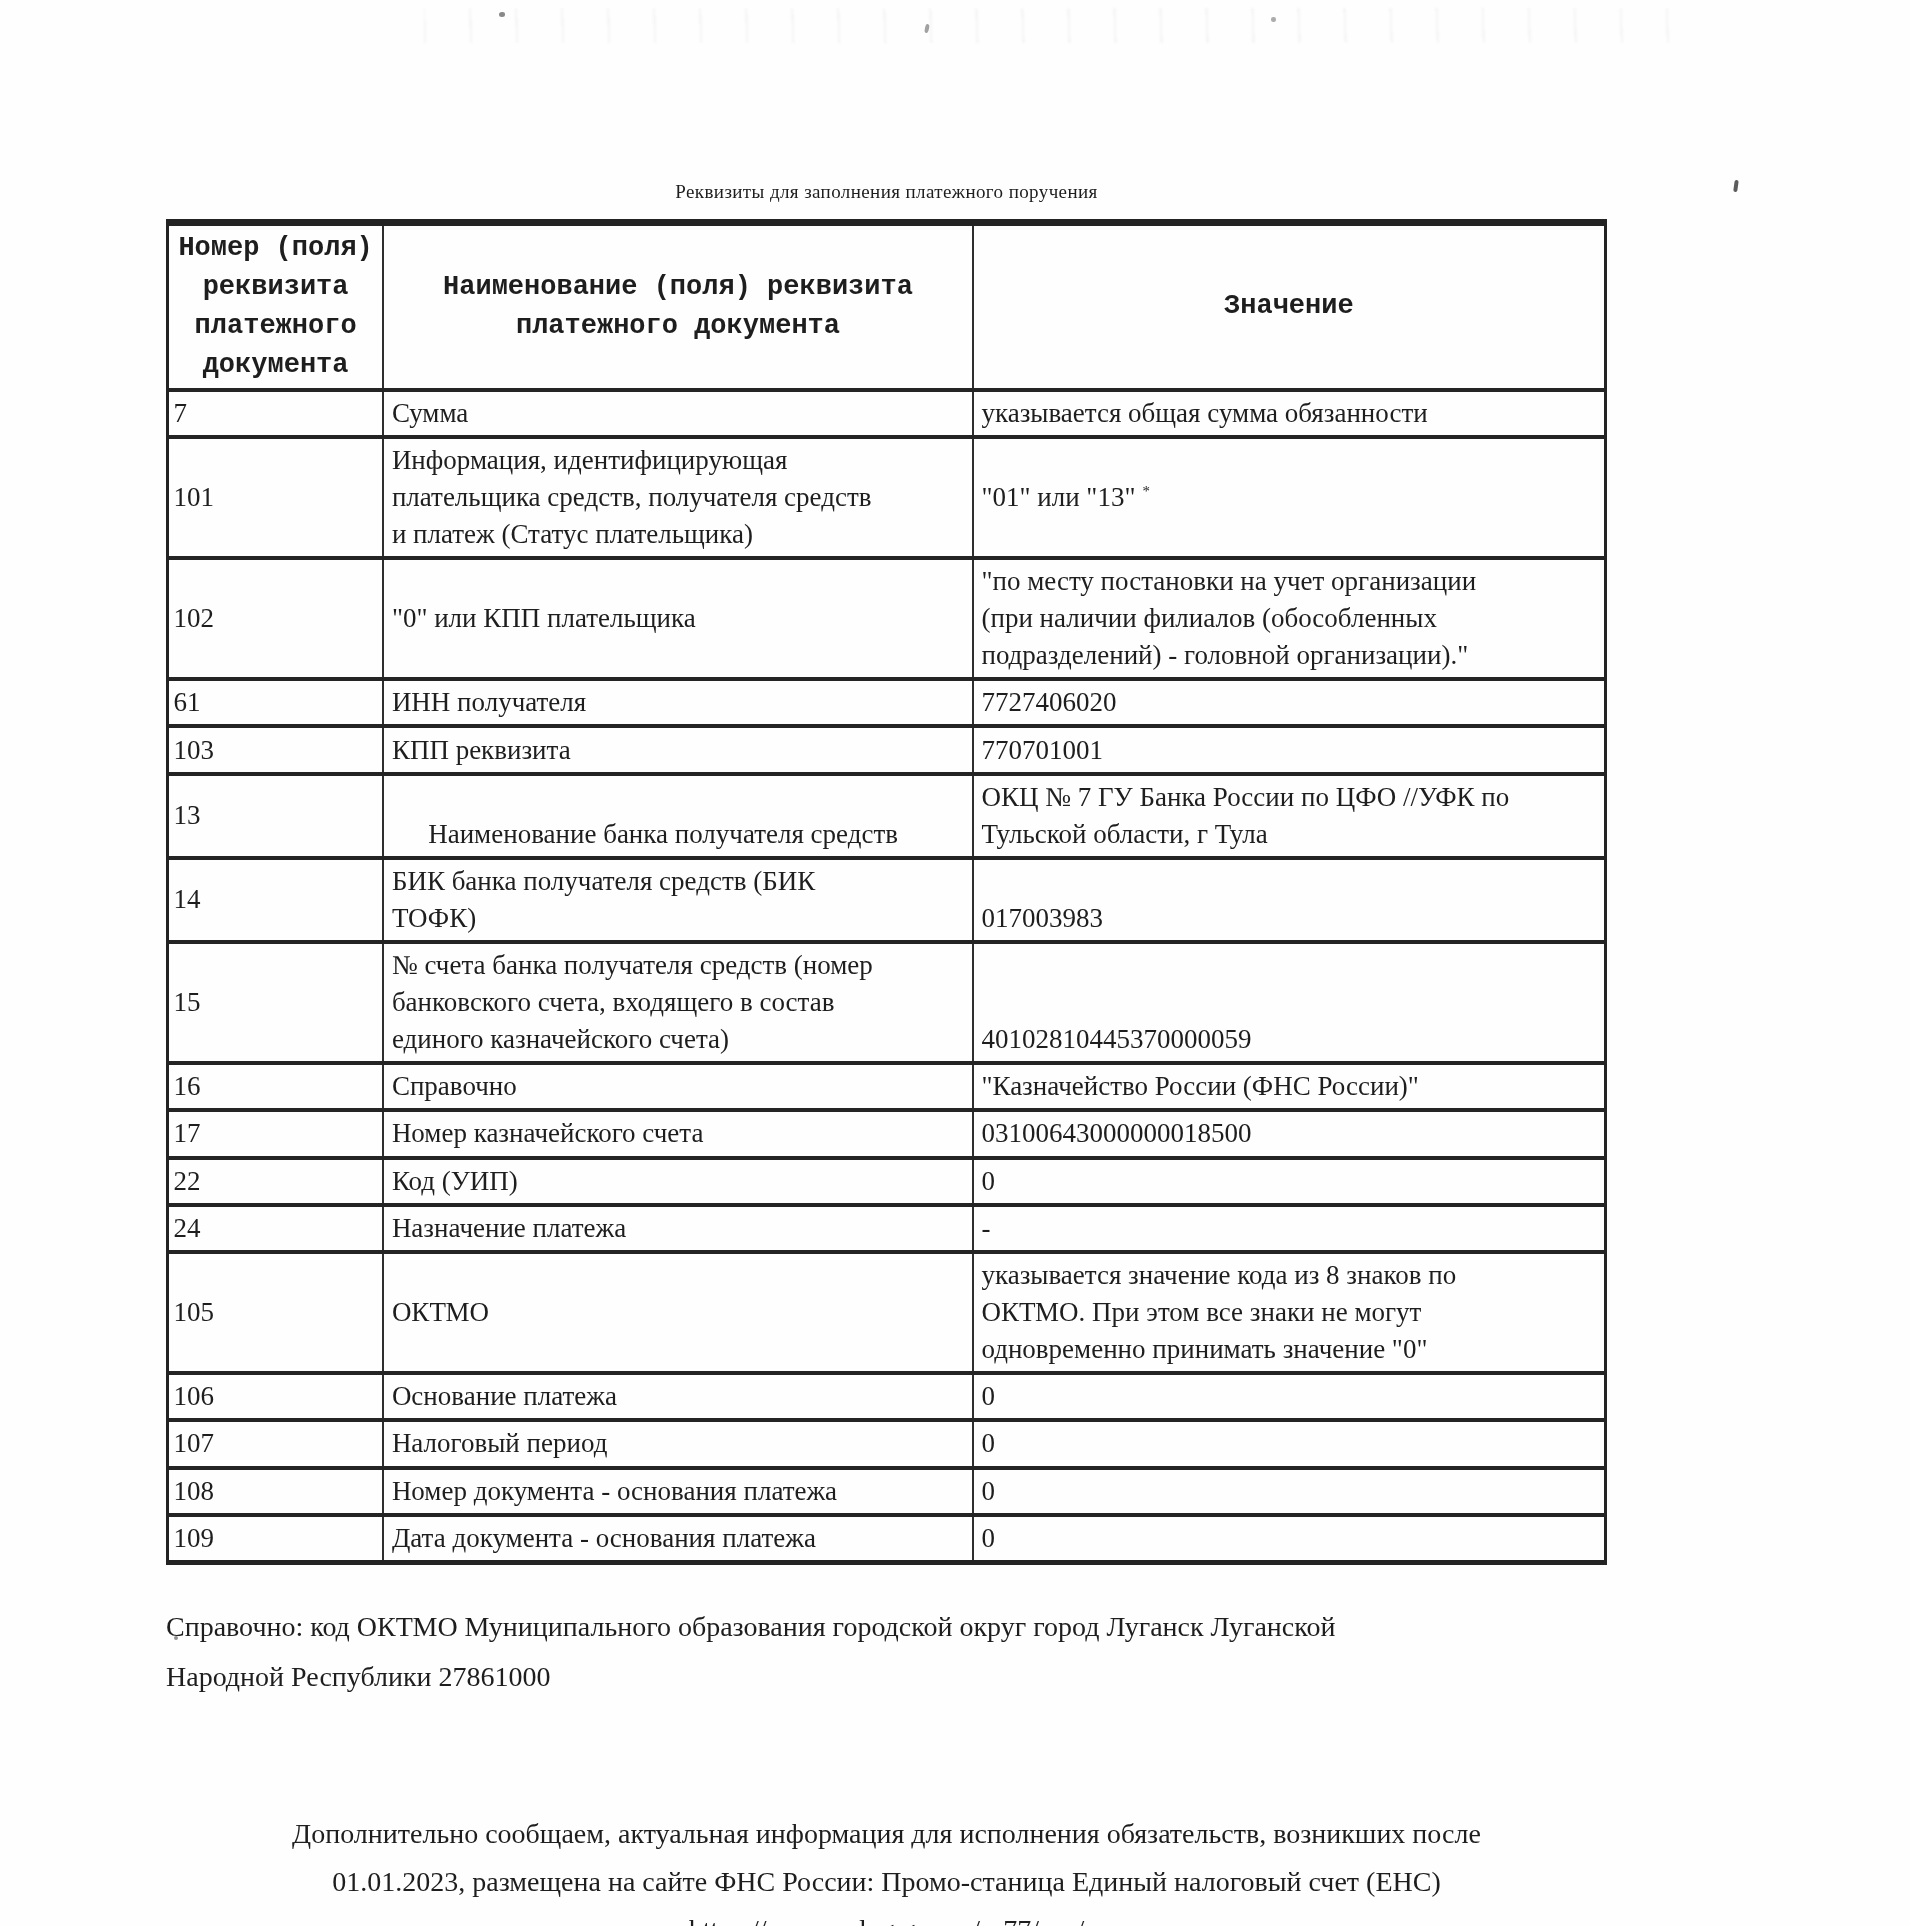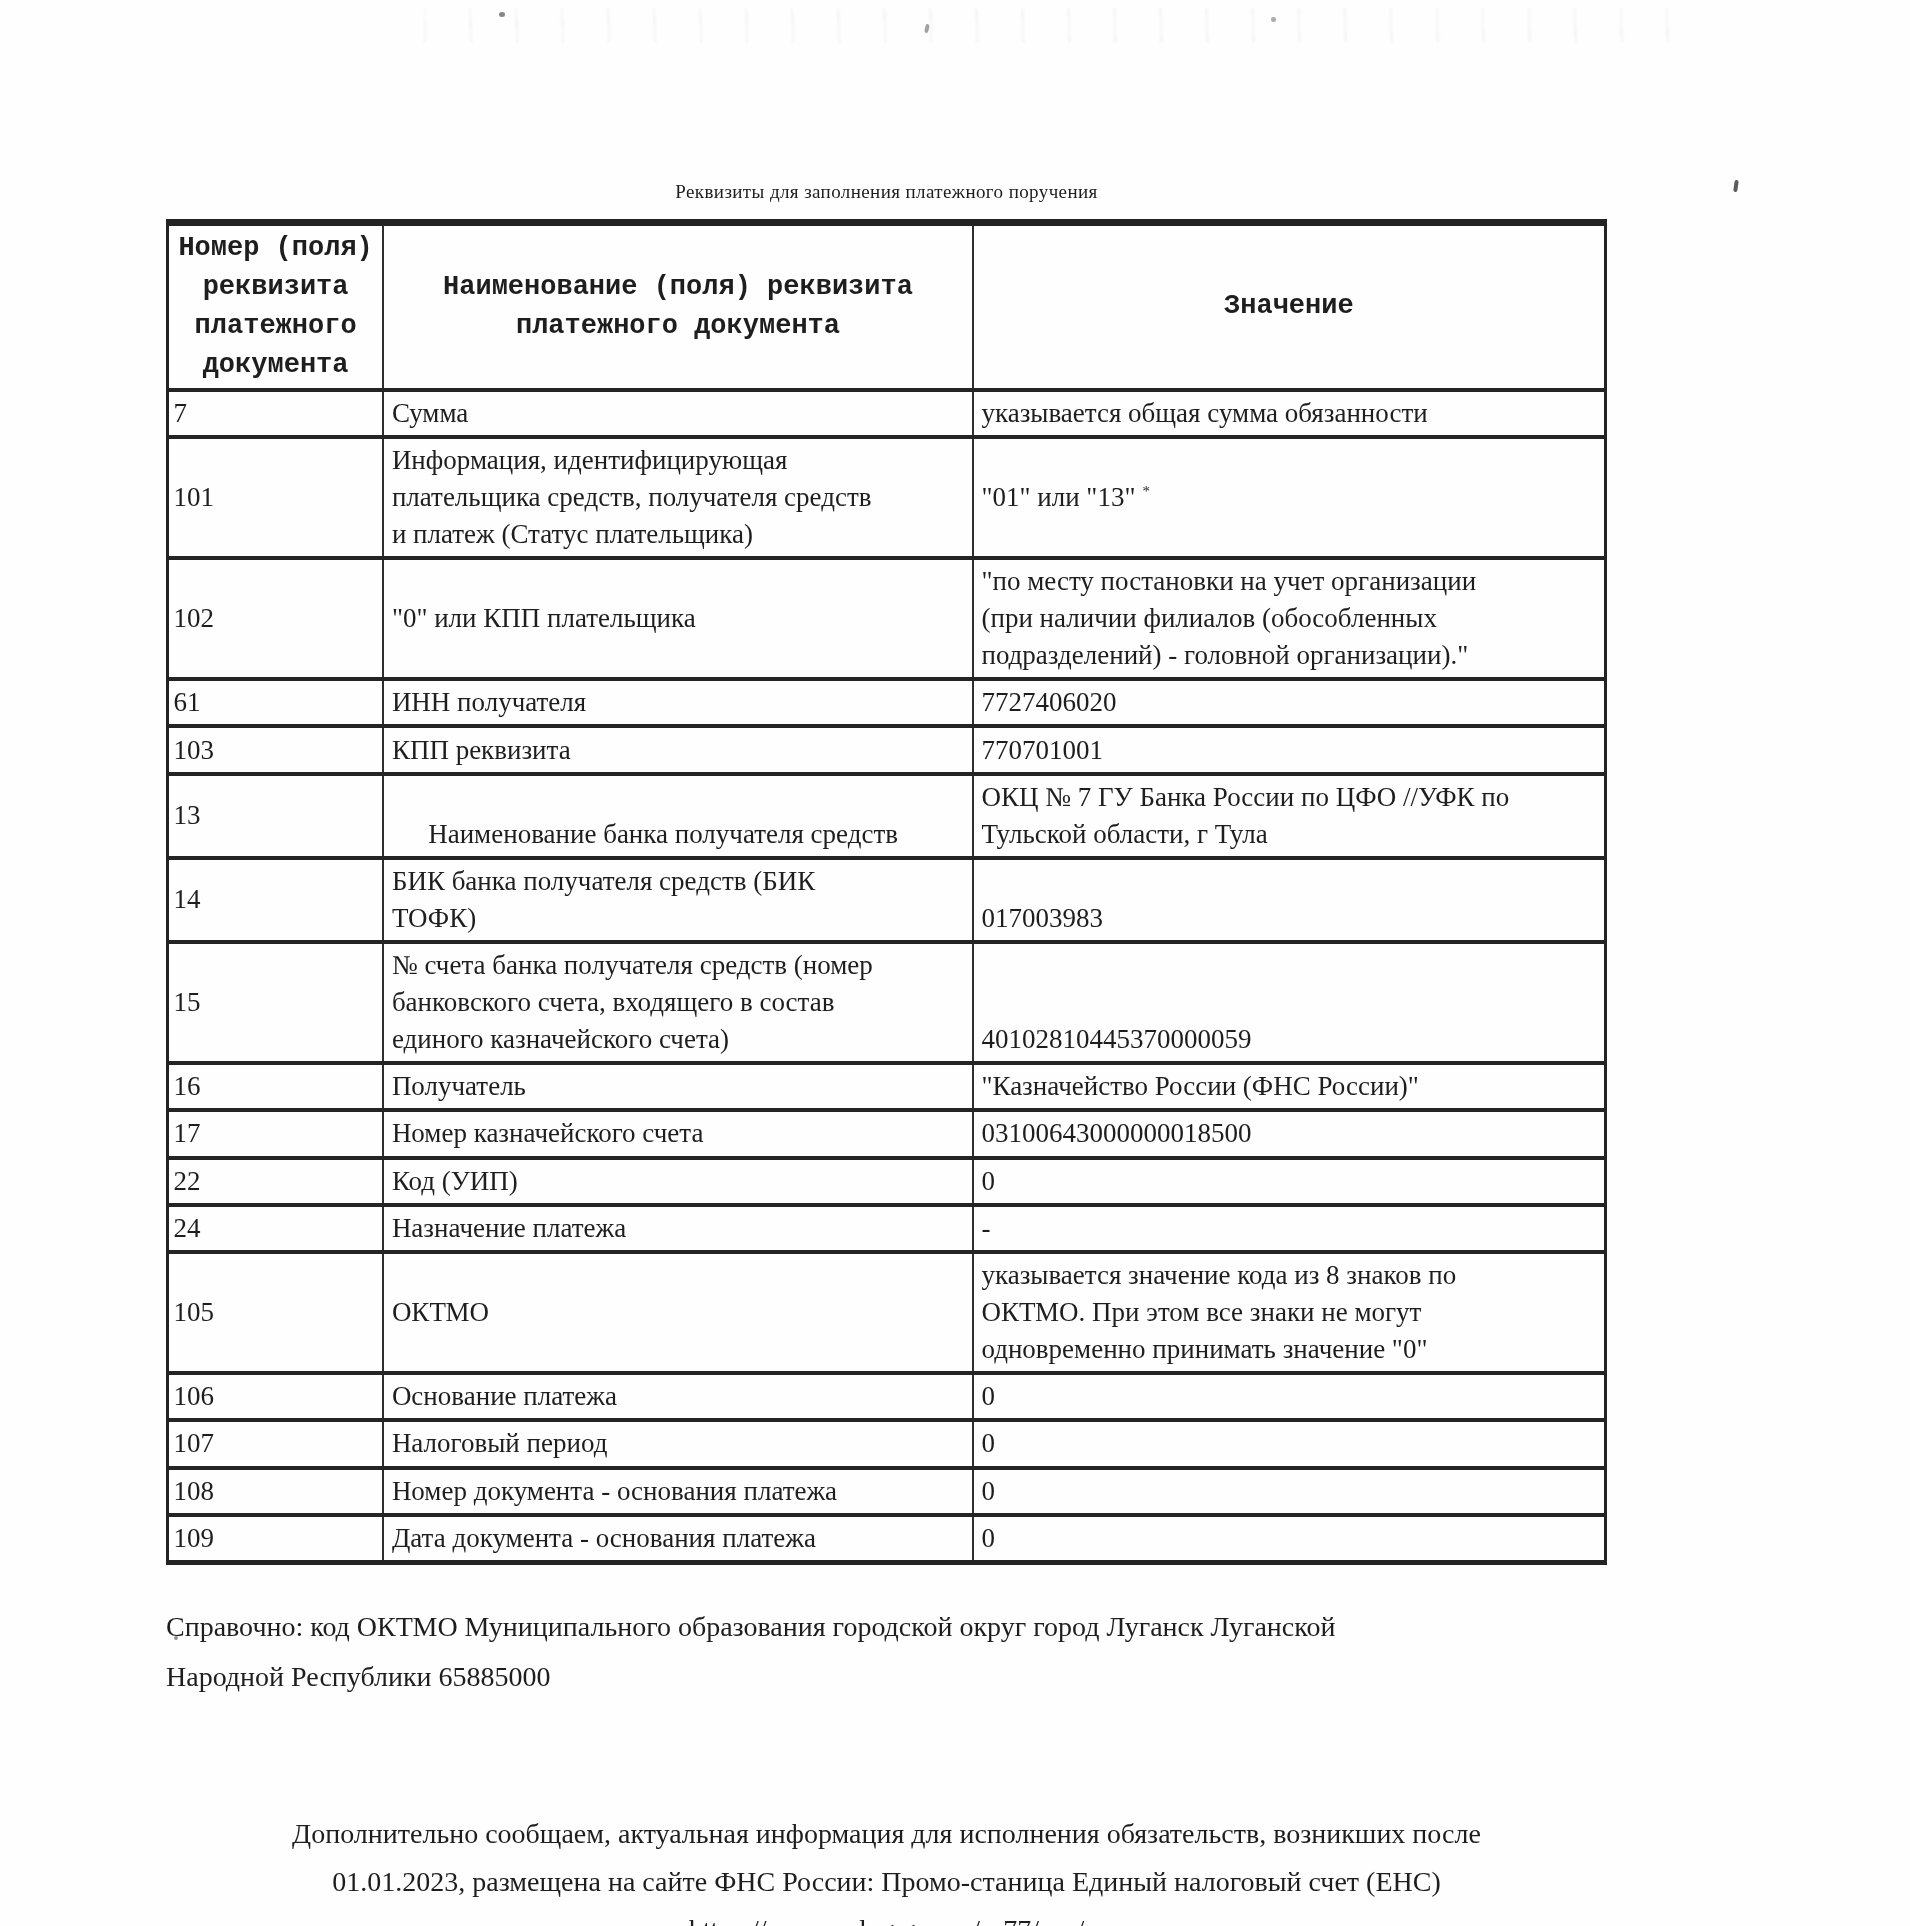--- a/index.html
+++ b/index.html
@@ -163,21 +163,21 @@
           </tr>
           <tr>
             <td class="c-num">15</td>
             <td class="c-name">№ счета банка получателя средств (номер
 банковского счета, входящего в состав
 единого казначейского счета)</td>
             <td class="c-value" style="vertical-align: bottom;">40102810445370000059</td>
           </tr>
           <tr>
             <td class="c-num">16</td>
-            <td class="c-name">Получатель</td>
+            <td class="c-name">Справочно</td>
             <td class="c-value">"Казначейство России (ФНС России)"</td>
           </tr>
           <tr>
             <td class="c-num">17</td>
             <td class="c-name">Номер казначейского счета</td>
             <td class="c-value">03100643000000018500</td>
           </tr>
           <tr>
             <td class="c-num">22</td>
             <td class="c-name">Код (УИП)</td>
@@ -212,21 +212,21 @@
           </tr>
           <tr>
             <td class="c-num">109</td>
             <td class="c-name">Дата документа - основания платежа</td>
             <td class="c-value">0</td>
           </tr>
         </tbody>
     </table>
 
     <p class="note note-left" style="margin-bottom:0">Справочно: код ОКТМО Муниципального образования городской округ город Луганск Луганской
-Народной Республики 65885000</p>
+Народной Республики 27861000</p>
 
     <p class="note note-center m-dop" style="margin-bottom:0">Дополнительно сообщаем, актуальная информация для исполнения обязательств, возникших после
 01.01.2023, размещена на сайте ФНС России: Промо-станица Единый налоговый счет (ЕНС)
 https://www.nalog.gov.ru/rn77/ens/</p>
 
   </div>
 
   <div class="artifact a-noiseband"></div>
   <div class="artifact a-speck1"></div>
   <div class="artifact a-speck2"></div>

